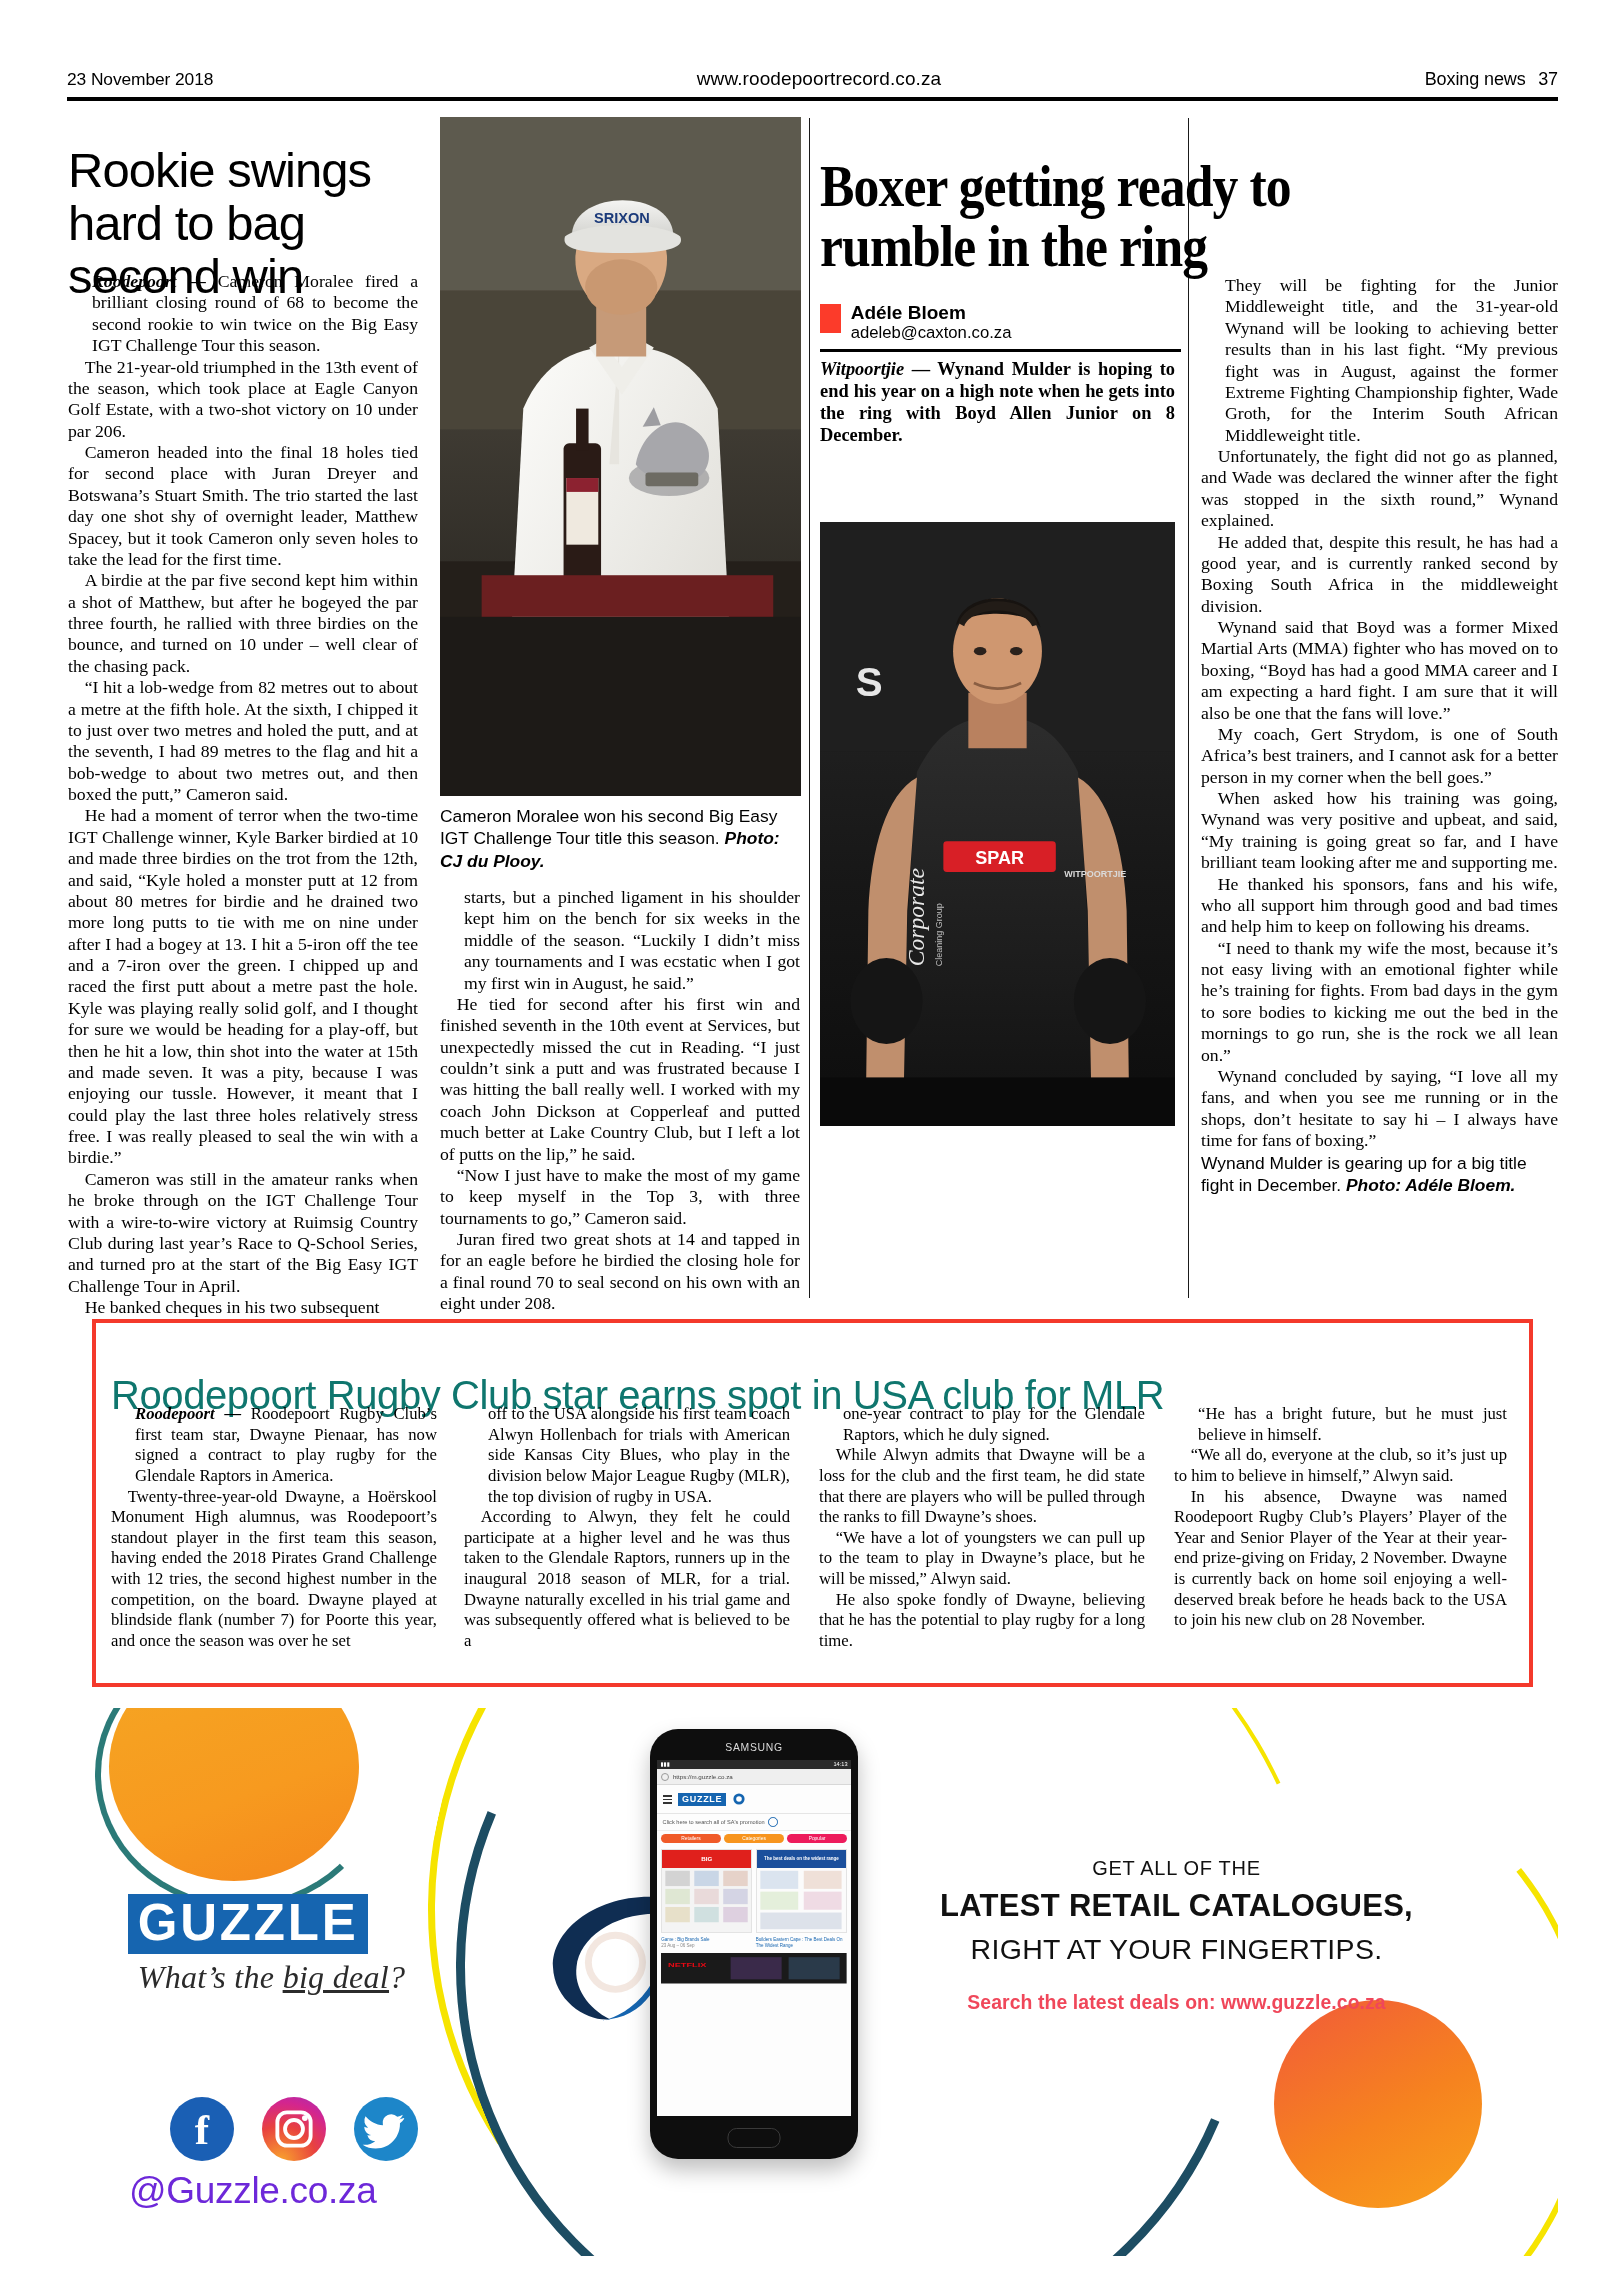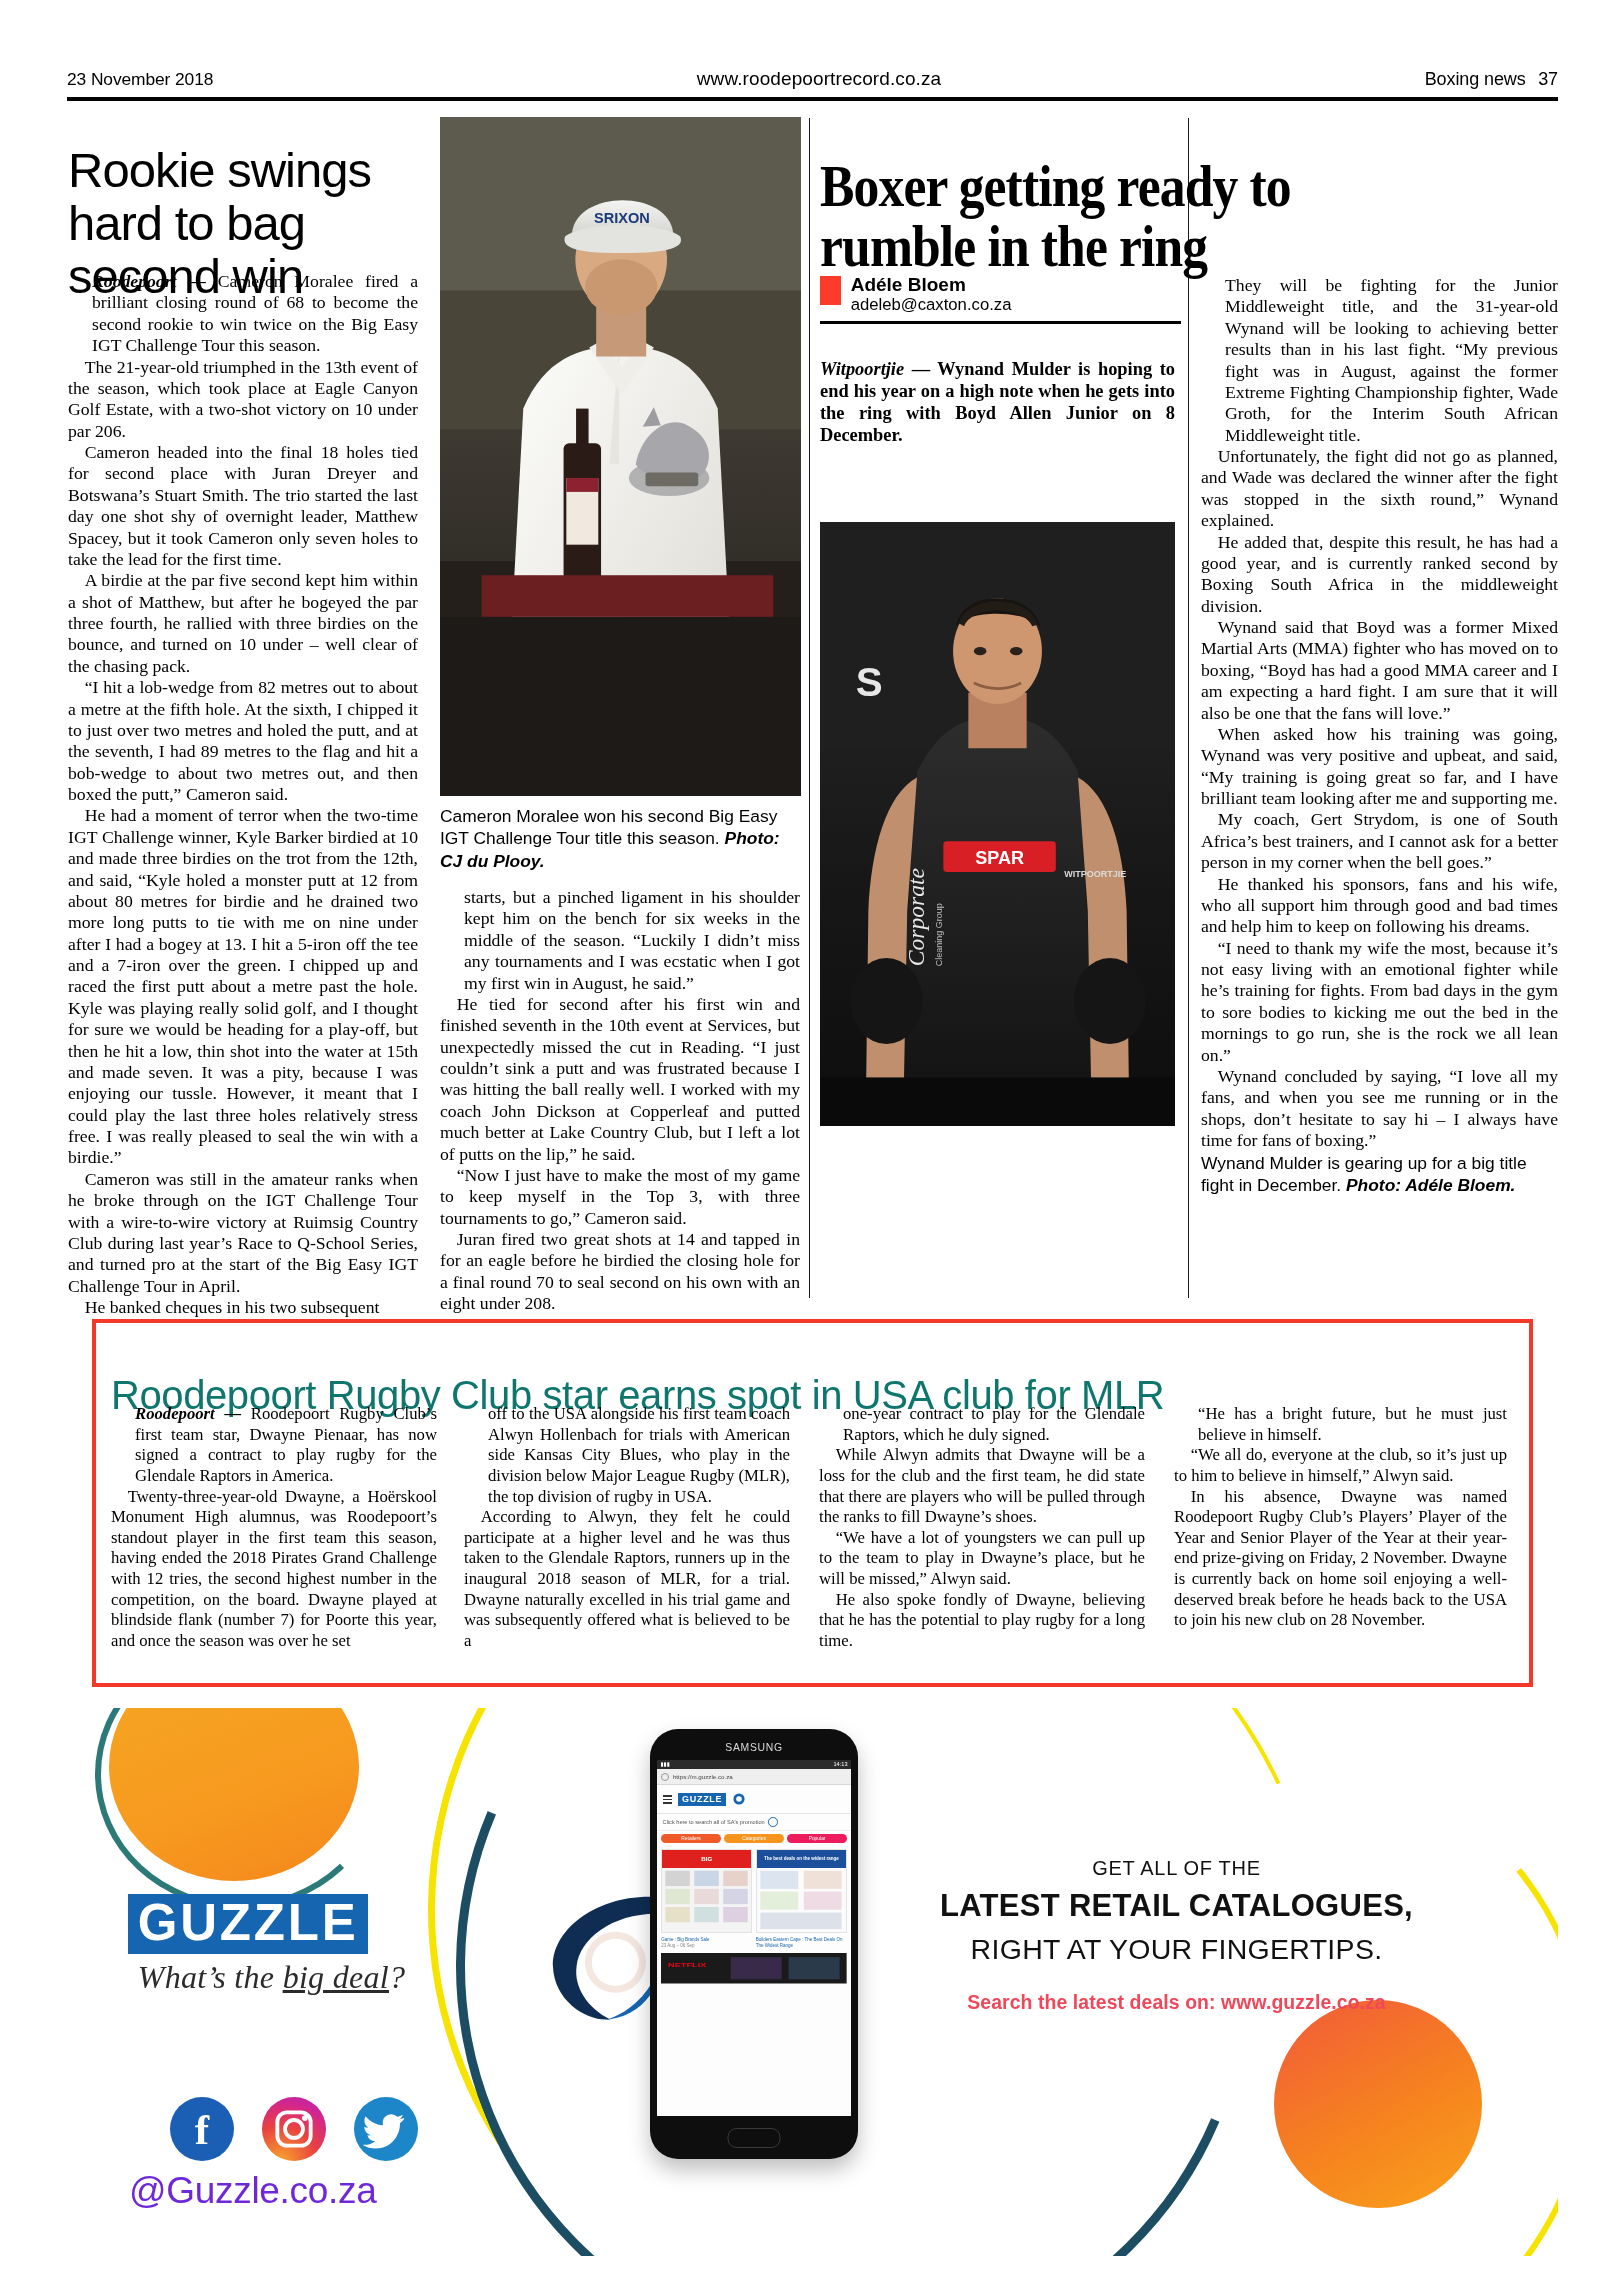--- a/index.html
+++ b/index.html
@@ -102,21 +102,21 @@
     transform: scaleX(0.86);
     transform-origin: left top;
     color: #000;
   }
   .byline {
     position: absolute;
     left: 820px; top: 274px;
     width: 361px;
     font-family: "Liberation Sans", sans-serif;
   }
-  .byline-row { display: flex; align-items: flex-start; gap: 9.7px; }
+  .byline-row { display: flex; align-items: flex-start; gap: 9.7px; margin-top: 28px; }
   .byline-sq { width: 21px; height: 29px; background: #fc3b2a; flex: none; margin-top: 2.1px; }
   .byline-name { font-size: 19px; font-weight: bold; line-height: 1.12; color: #000; }
   .byline-mail { font-size: 16.7px; font-weight: 400; line-height: 1.2; color: #000; }
   .byline-rule { margin-top: 6.2px; width: 361px; height: 2.1px; background: #000; }
 
   .standfirst {
     position: absolute;
     left: 820px; top: 358px;
     width: 355px;
     font-family: "Liberation Serif", serif;
@@ -480,22 +480,22 @@
     <text x="176" y="640" font-family="Liberation Sans, sans-serif" font-size="13" fill="#bdbdbd" transform="rotate(-90 176 640)">Cleaning Group</text>
     <rect x="0" y="800" width="512" height="70" fill="#0a0a0a"></rect>
   </svg>
 </div>
 
 <div class="bodycol" id="box-col2">
   <p class="first"><span>They will be fighting for the Junior Middleweight title, and the 31-year-old Wynand will be looking to achieving better results than in his last fight. “My previous fight was in August, against the former Extreme Fighting Championship fighter, Wade Groth, for the Interim South African Middleweight title.</span></p>
   <p><span>Unfortunately, the fight did not go as planned, and Wade was declared the winner after the fight was stopped in the sixth round,” Wynand explained.</span></p>
   <p><span>He added that, despite this result, he has had a good year, and is currently ranked second by Boxing South Africa in the middleweight division.</span></p>
   <p><span>Wynand said that Boyd was a former Mixed Martial Arts (MMA) fighter who has moved on to boxing, “Boyd has had a good MMA career and I am expecting a hard fight. I am sure that it will also be one that the fans will love.”</span></p>
+  <p><span>My coach, Gert Strydom, is one of South Africa’s best trainers, and I cannot ask for a better person in my corner when the bell goes.”</span></p>
   <p><span>When asked how his training was going, Wynand was very positive and upbeat, and said, “My training is going great so far, and I have brilliant team looking after me and supporting me.</span></p>
-  <p><span>My coach, Gert Strydom, is one of South Africa’s best trainers, and I cannot ask for a better person in my corner when the bell goes.”</span></p>
   <p><span>He thanked his sponsors, fans and his wife, who all support him through good and bad times and help him to keep on following his dreams.</span></p>
   <p><span>“I need to thank my wife the most, because it’s not easy living with an emotional fighter while he’s training for fights. From bad days in the gym to sore bodies to kicking me out the bed in the mornings to go run, she is the rock we all lean on.”</span></p>
   <p><span>Wynand concluded by saying, “I love all my fans, and when you see me running or in the shops, don’t hesitate to say hi – I always have time for fans of boxing.”</span></p>
 </div>
 
 <div class="box-caption">
   <span>Wynand Mulder is gearing up for a big title fight in December.</span>
   <span class="credit">Photo: Adéle Bloem.</span>
 </div>
 

